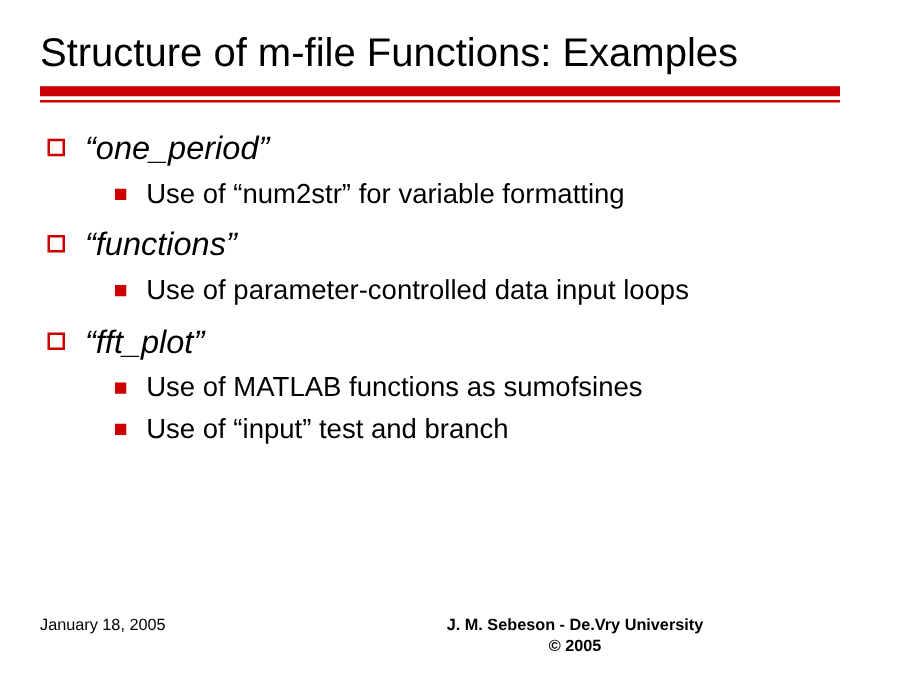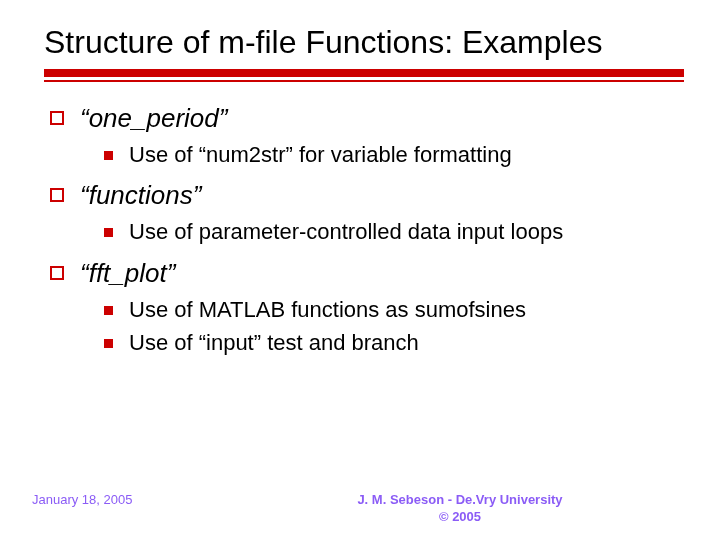--- a/index.html
+++ b/index.html
@@ -1,30 +1,30 @@
 <!DOCTYPE html>
 <html><head>
 <meta charset="utf-8">
 <style>
   * { box-sizing: border-box; margin: 0; padding: 0; }
   html, body { width: 720px; height: 540px; background: #fff; font-family: Verdana, Geneva, sans-serif; color: #000; }
-  .slide { width: 720px; height: 540px; padding: 24px 32px 18px 44px; position: relative; }
+  .slide { width: 720px; height: 540px; padding: 24px 32px 18px 32px; position: relative; }
   .title { font-size: 32px; font-weight: 400; line-height: 1.15; margin-bottom: 8px; font-family: Verdana, Geneva, sans-serif; }
   .rule-thick { height: 8px; background: #cc0000; width: 640px; }
   .rule-thin { height: 2px; background: #cc0000; width: 640px; margin-top: 3px; margin-bottom: 20px; }
   .content { font-size: 22px; }
   .l1 { list-style: none; margin-bottom: 10px; }
   .l1-row { display: flex; align-items: flex-start; }
   .l1-bullet { width: 14px; height: 14px; border: 2px solid #cc0000; margin-top: 9px; margin-right: 16px; flex-shrink: 0; margin-left: 6px; }
   .l1-text { font-style: italic; font-size: 26px; line-height: 1.3; }
   .l2 { list-style: none; margin: 4px 0 10px 60px; }
   .l2-row { display: flex; align-items: flex-start; margin-bottom: 4px; }
   .l2-bullet { width: 9px; height: 9px; background: #cc0000; margin-top: 11px; margin-right: 16px; flex-shrink: 0; }
   .l2-text { font-size: 22px; line-height: 1.35; font-style: normal; }
-  .footer { position: absolute; bottom: 14px; left: 32px; right: 32px; display: flex; font-size: 13px; color: #8b5cf6; }
+  .footer { position: absolute; bottom: 14px; left: 32px; right: 32px; display: flex; font-size: 13px; color: #000000; }
   .footer-left { width: 200px; }
   .footer-center { flex: 1; text-align: center; line-height: 1.3; font-weight: bold; }
 </style>
 </head>
 <body>
 
 <div class="slide">
 
   <div class="title">Structure of m-file Functions: Examples</div>
   <div class="rule-thick"></div>

